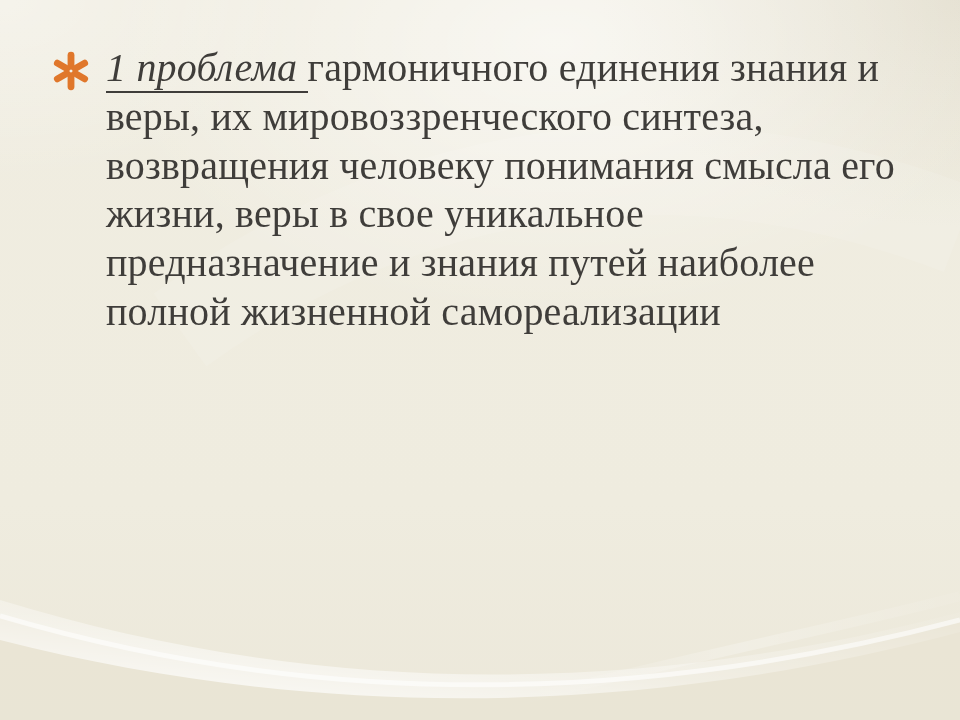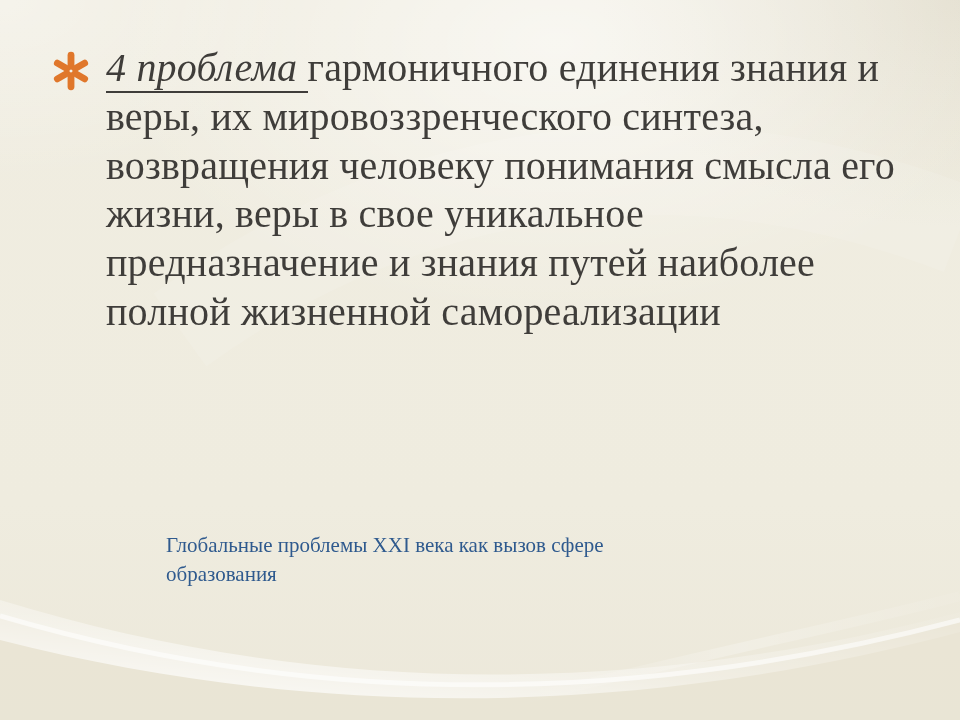--- a/index.html
+++ b/index.html
@@ -92,18 +92,17 @@
     <svg class="asterisk" viewBox="0 0 40 40" aria-hidden="true">
       <g stroke="#e0772b" stroke-width="6.5" stroke-linecap="round">
         <line x1="20" y1="15.5" x2="20" y2="5"></line>
         <line x1="23.9" y1="17.75" x2="33" y2="12.5"></line>
         <line x1="23.9" y1="22.25" x2="33" y2="27.5"></line>
         <line x1="20" y1="24.5" x2="20" y2="35"></line>
         <line x1="16.1" y1="22.25" x2="7" y2="27.5"></line>
         <line x1="16.1" y1="17.75" x2="7" y2="12.5"></line>
       </g>
     </svg>
-    <p class="body-text"><span class="lead">4 проблема </span><span>гармоничного единения знания и веры, их мировоззренческого синтеза, возвращения человеку понимания смысла его жизни, веры в свое уникальное предназначение и знания путей наиболее полной жизненной самореализации</span></p>
+    <p class="body-text"><span class="lead">1 проблема </span><span>гармоничного единения знания и веры, их мировоззренческого синтеза, возвращения человеку понимания смысла его жизни, веры в свое уникальное предназначение и знания путей наиболее полной жизненной самореализации</span></p>
   </div>
 
-  <p class="caption">Глобальные проблемы XXI века как вызов сфере образования</p>
 
 </div>
 
 </body></html>

